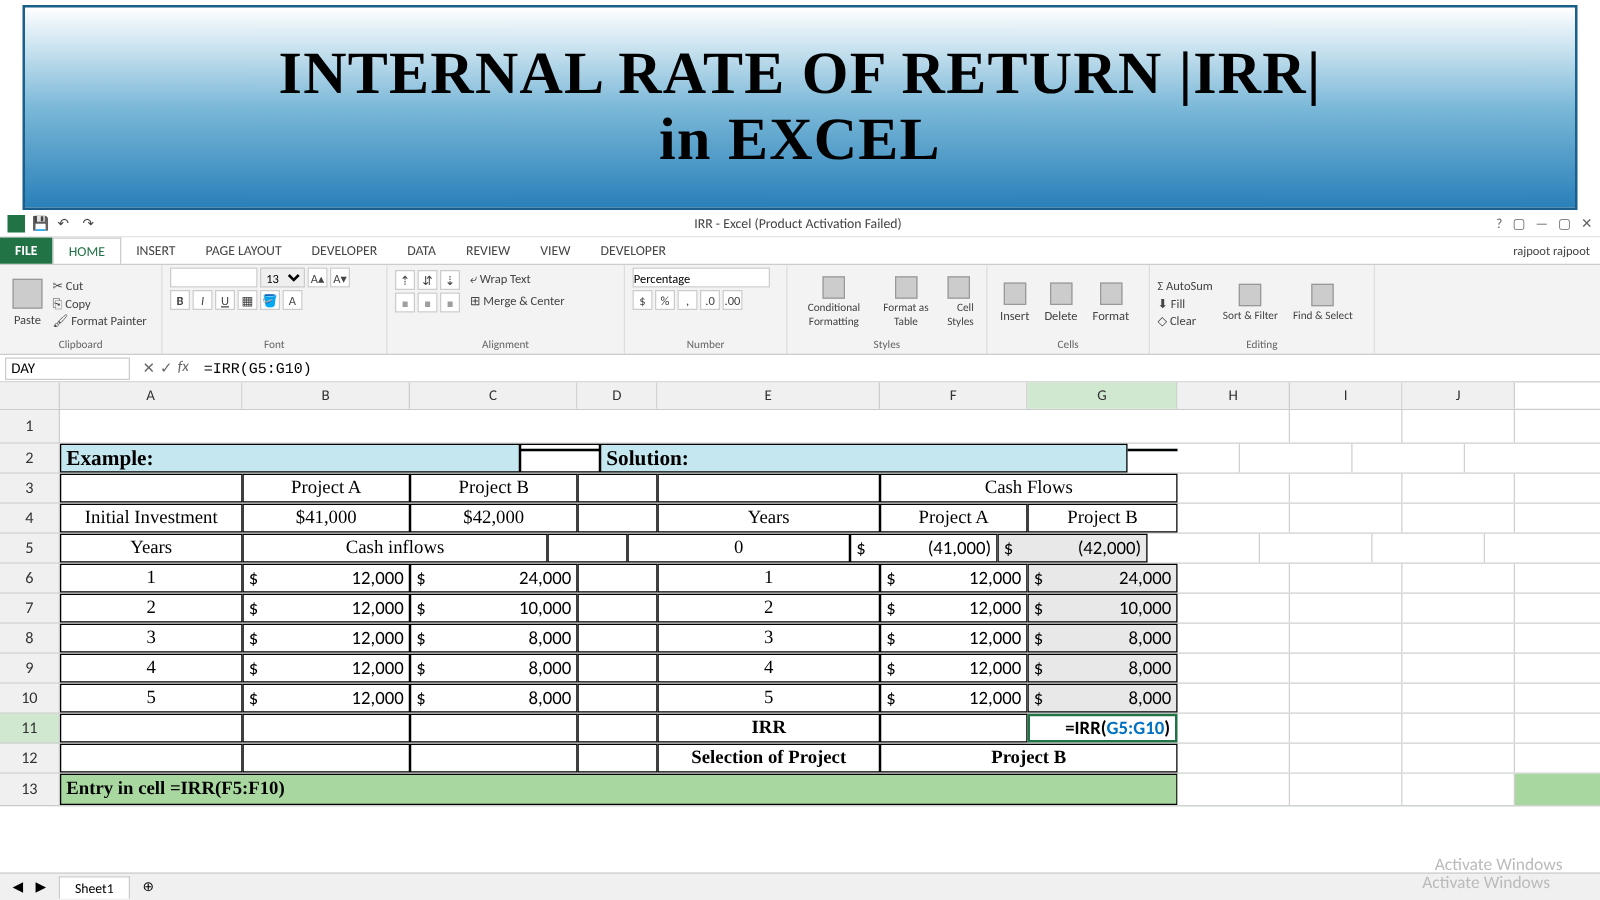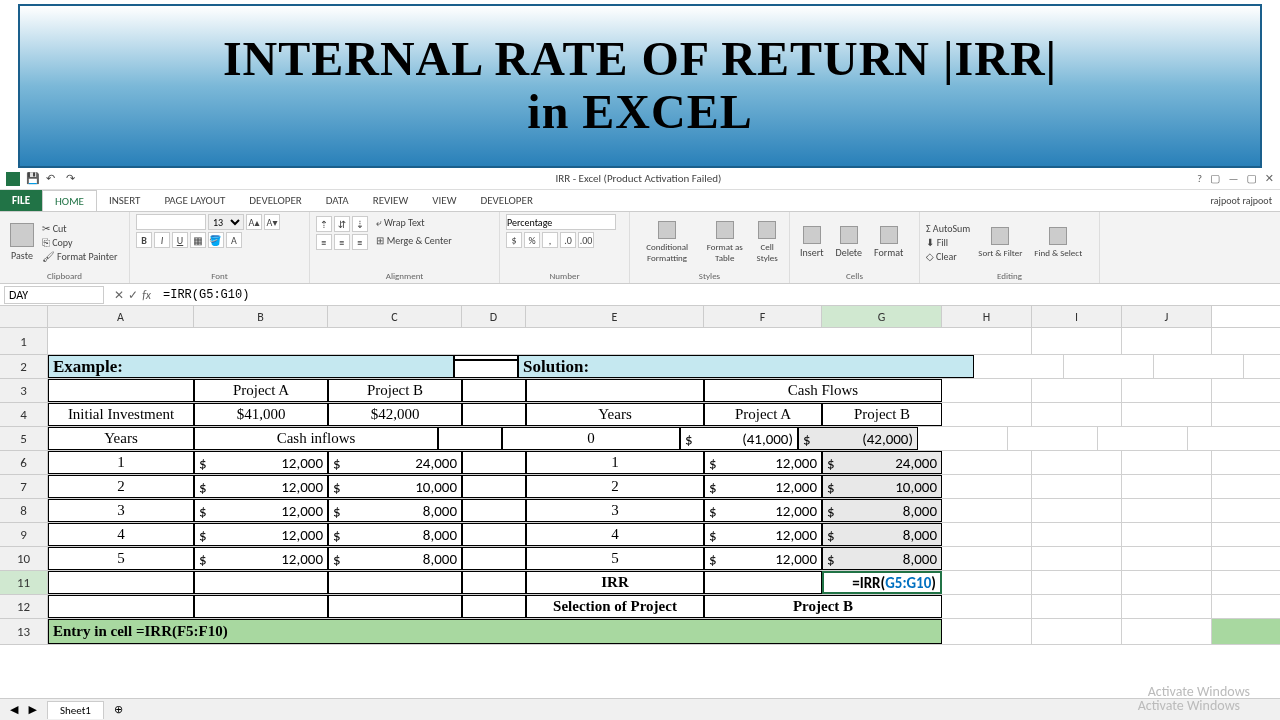--- a/index.html
+++ b/index.html
@@ -184,21 +184,21 @@
       <div class="ribbon-btn">
           <div class="ribbon-icon"></div>
           <span style="font-size:9px;text-align:center">Conditional Formatting</span>
         </div>
       <div class="ribbon-btn">
           <div class="ribbon-icon"></div>
           <span style="font-size:9px;text-align:center">Format as Table</span>
         </div>
       <div class="ribbon-btn">
           <div class="ribbon-icon"></div>
-          <span style="font-size:9px;text-align:center">Cell Styles</span>
+          <span style="font-size:9px;text-align:right">Cell Styles</span>
         </div>
     </div>
     <div class="ribbon-group-label">Styles</div>
   </div>
   <div class="ribbon-group" style="width:130px">
     <div class="ribbon-row">
       <div class="ribbon-btn">
           <div class="ribbon-icon"></div>
           <span>Insert</span>
         </div>
@@ -276,23 +276,23 @@
     <div class="cells">
 
       <div class="cell-row r1">
         <div class="cell title-cell" style="width:894px">INTERNEAL RATE OF RETURN |IRR|</div>
         <div class="cell wH"></div>
           <div class="cell wI"></div>
           <div class="cell wJ"></div>
       </div>
 
       <div class="cell-row r">
-        <div class="cell sect-head" style="width:406px">Example:</div>
+        <div class="cell sect-head" style="width:368px">Example:</div>
         <div class="cell wD td"></div>
-        <div class="cell sect-head" style="width:456px">Solution:</div>
+        <div class="cell sect-head" style="width:422px">Solution:</div>
         <div class="cell wH"></div>
           <div class="cell wI"></div>
           <div class="cell wJ"></div>
       </div>
 
       <div class="cell-row r">
         <div class="cell wA td"></div>
         <div class="cell wB th">Project A</div>
         <div class="cell wC th">Project B</div>
         <div class="cell wD td"></div>

